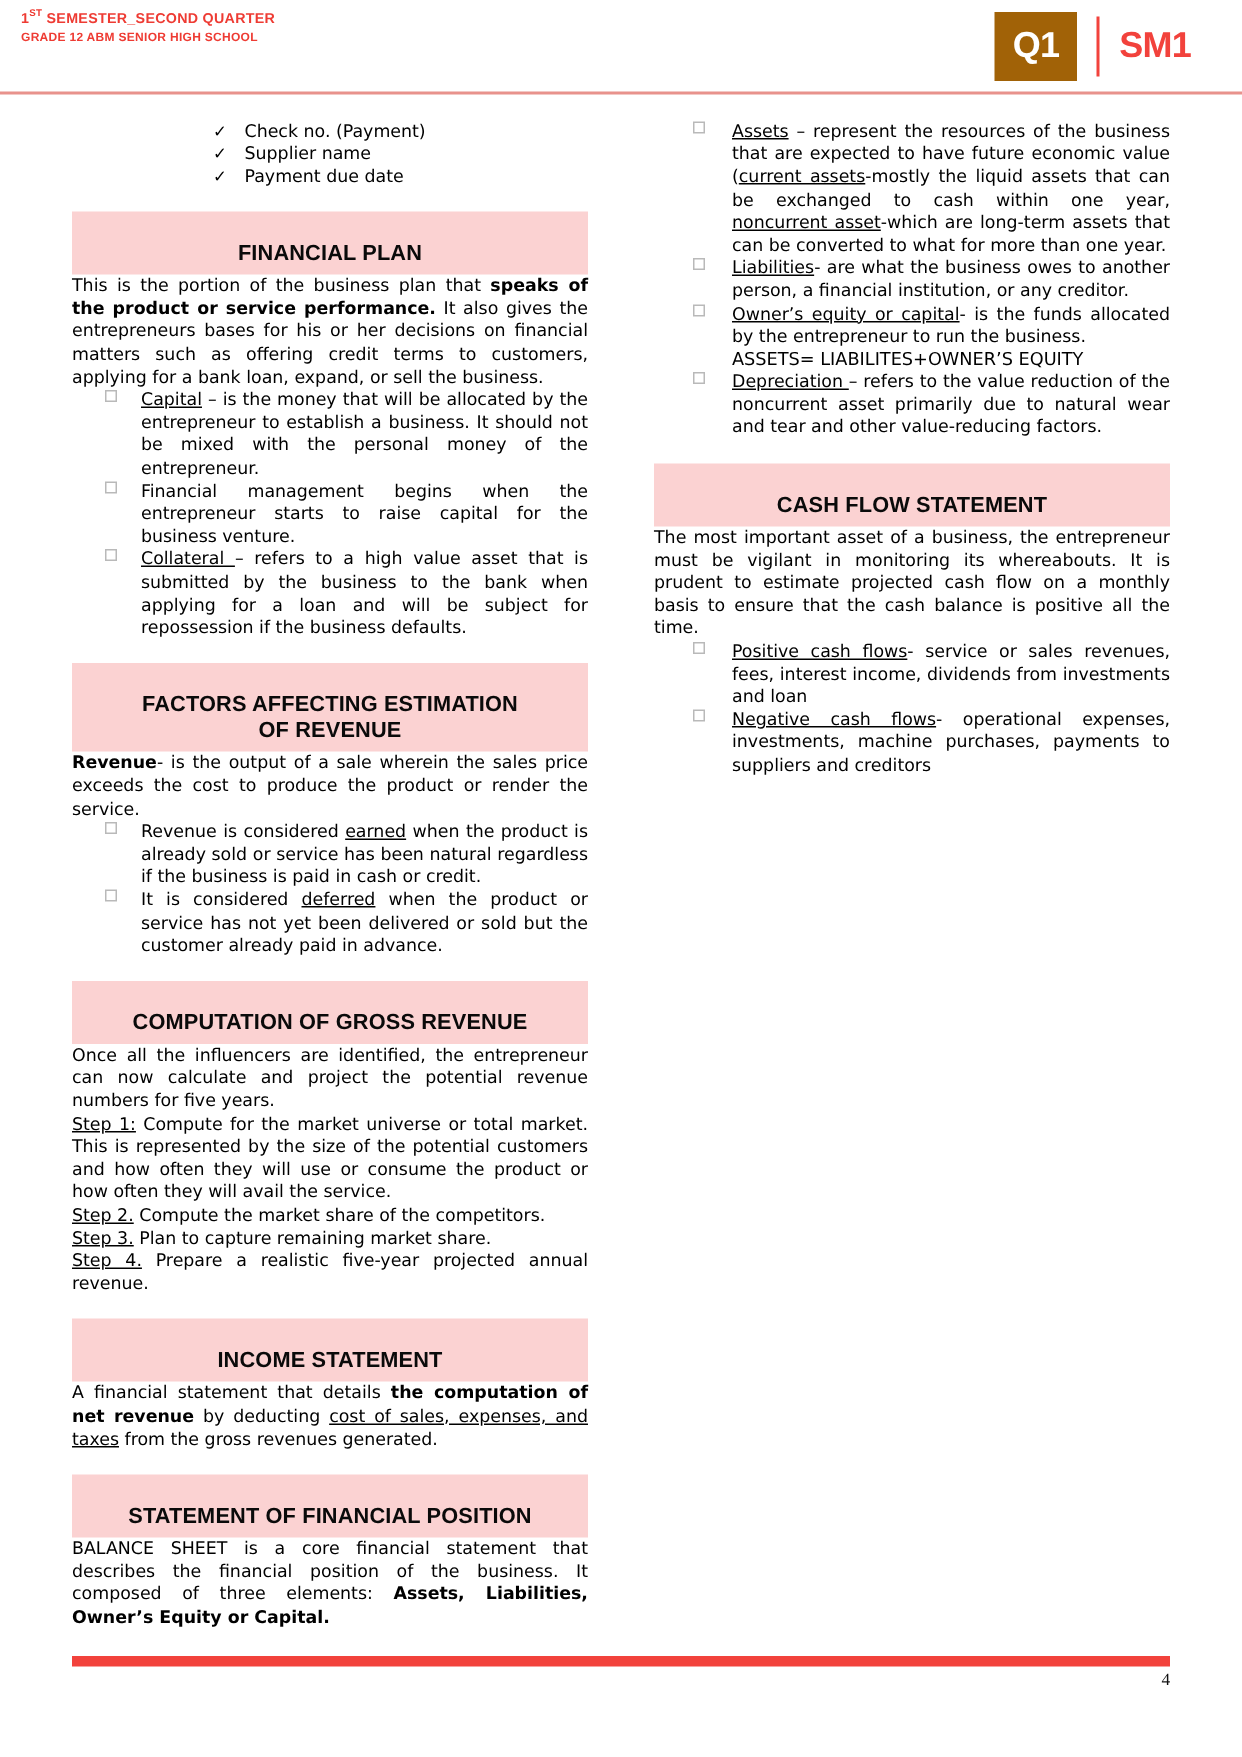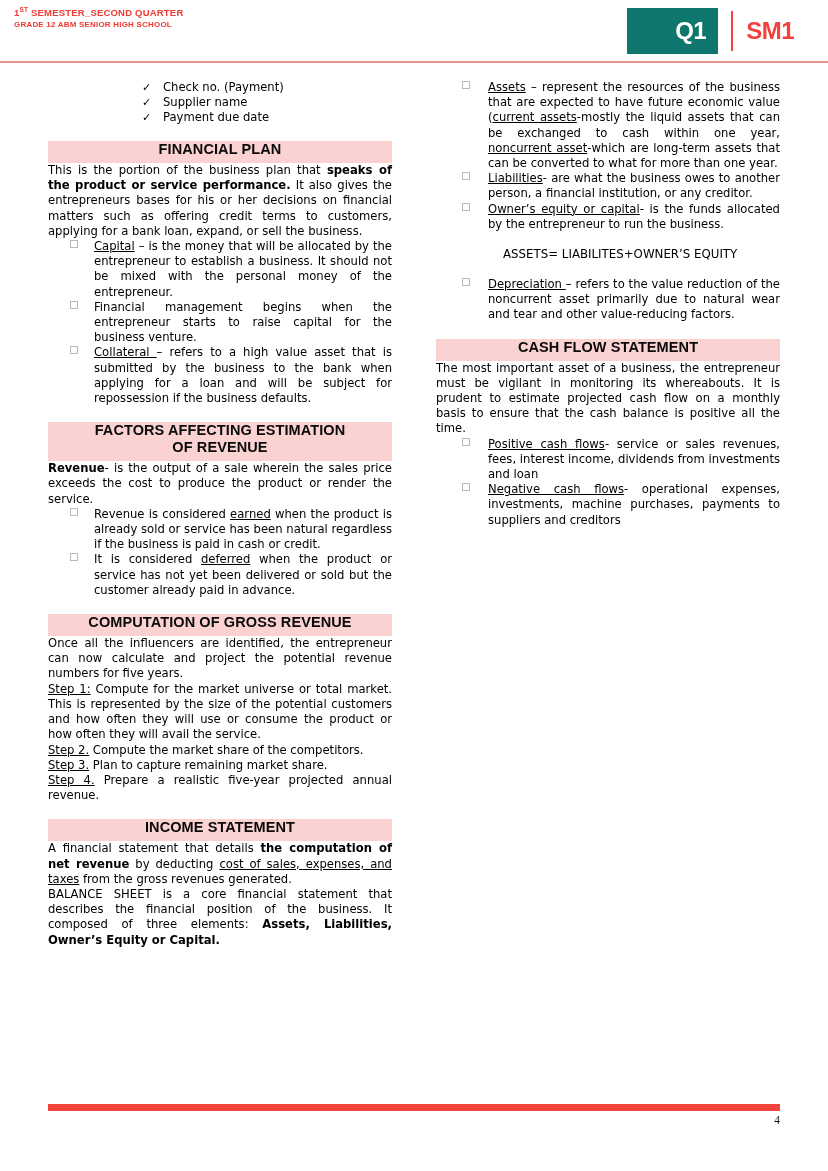--- a/index.html
+++ b/index.html
@@ -66,30 +66,29 @@
     position: absolute;
     right: 34px;
     top: 8px;
     display: flex;
     align-items: center;
     height: 46px;
   }
   .q-badge {
     width: 55px;
     height: 46px;
-    background: #0f766e;
+    background: #a16207;
     color: #ffffff;
     font-family: "Liberation Sans", sans-serif;
     font-size: 24px;
     font-weight: bold;
     display: flex;
     align-items: center;
     justify-content: center;
     letter-spacing: -0.5px;
-    padding-left: 36px;
   }
   .q-divider {
     width: 2px;
     height: 40px;
     background: #F2423C;
     margin: 0 13px;
   }
   .sm-label {
     font-family: "Liberation Sans", sans-serif;
     font-size: 24px;
@@ -115,21 +114,21 @@
   .col-right { left: 436px; width: 344px; }
 
   
   .section-bar {
     background: #FBD2D2;
     text-align: center;
     font-family: "Liberation Sans", sans-serif;
     font-size: 14.5px;
     font-weight: bold;
     color: #0a0a0a;
-    padding: 0 0 5px 0;
+    padding: 20px 0 5px 0;
     line-height: 17px;
     letter-spacing: .1px;
   }
 
   
   p.body {
     font-size: 11.6px;
     line-height: 15.2px;
     text-align: justify;
     margin: 0;
@@ -187,21 +186,21 @@
     border: 1px solid #b9b9b9;
     box-sizing: border-box;
   }
   ul.sq.ind-r > li { padding-left: 52px; }
   ul.sq.ind-r > li .mark { left: 26px; }
 
   .formula {
     font-size: 11.8px;
     line-height: 15px;
     padding-left: 52px;
-    margin: 15px;
+    margin: 0;
   }
 
   
   .footer-bar {
     position: absolute;
     left: 48px;
     top: 1104px;
     width: 732px;
     height: 7px;
     background: #F2423C;
@@ -267,20 +266,21 @@
 
   <p class="body mt20"><span class="bu">Step 1:</span><span> Compute for the market universe or total market. This is represented by the size of the potential customers and how often they will use or consume the product or how often they will avail the service.</span></p>
   <p class="body noj"><span class="bu">Step 2.</span><span>  Compute the market share of the competitors.</span></p>
   <p class="body noj"><span class="bu">Step 3.</span><span> Plan to capture remaining market share.</span></p>
   <p class="body"><span class="bu">Step 4.</span><span> Prepare a realistic five-year projected annual revenue.</span></p>
 
   <div class="section-bar mt16">INCOME STATEMENT</div>
 
   <p class="body mt14"><span>A financial statement that details </span><b>the computation of net revenue</b><span> by deducting </span><u>cost of sales, expenses, and taxes</u><span> from the gross revenues generated.</span></p>
 
+  <div class="section-bar mt16">STATEMENT OF FINANCIAL POSITION</div>
 
   <p class="body noj mt16"><span>BALANCE SHEET is a core financial statement that describes the financial position of the business. It composed of three elements:  </span><b>Assets,  Liabilities, Owner’s Equity or Capital.</b></p>
 
 </div>
 
 <div class="col col-right">
 
   <ul class="sq ind-r">
     <li><span class="mark"></span><span class="bu">Assets</span><span> – represent the resources of the business that are expected to have future economic value (</span><u>current assets</u><span>-mostly the liquid assets that can be exchanged to cash within one year, </span><u>noncurrent asset</u><span>-which are long-term assets that can be converted to what for more than one year.</span></li>
     <li><span class="mark"></span><span class="bu">Liabilities</span><span>- are what the business owes to another person, a financial institution, or any creditor.</span></li>

